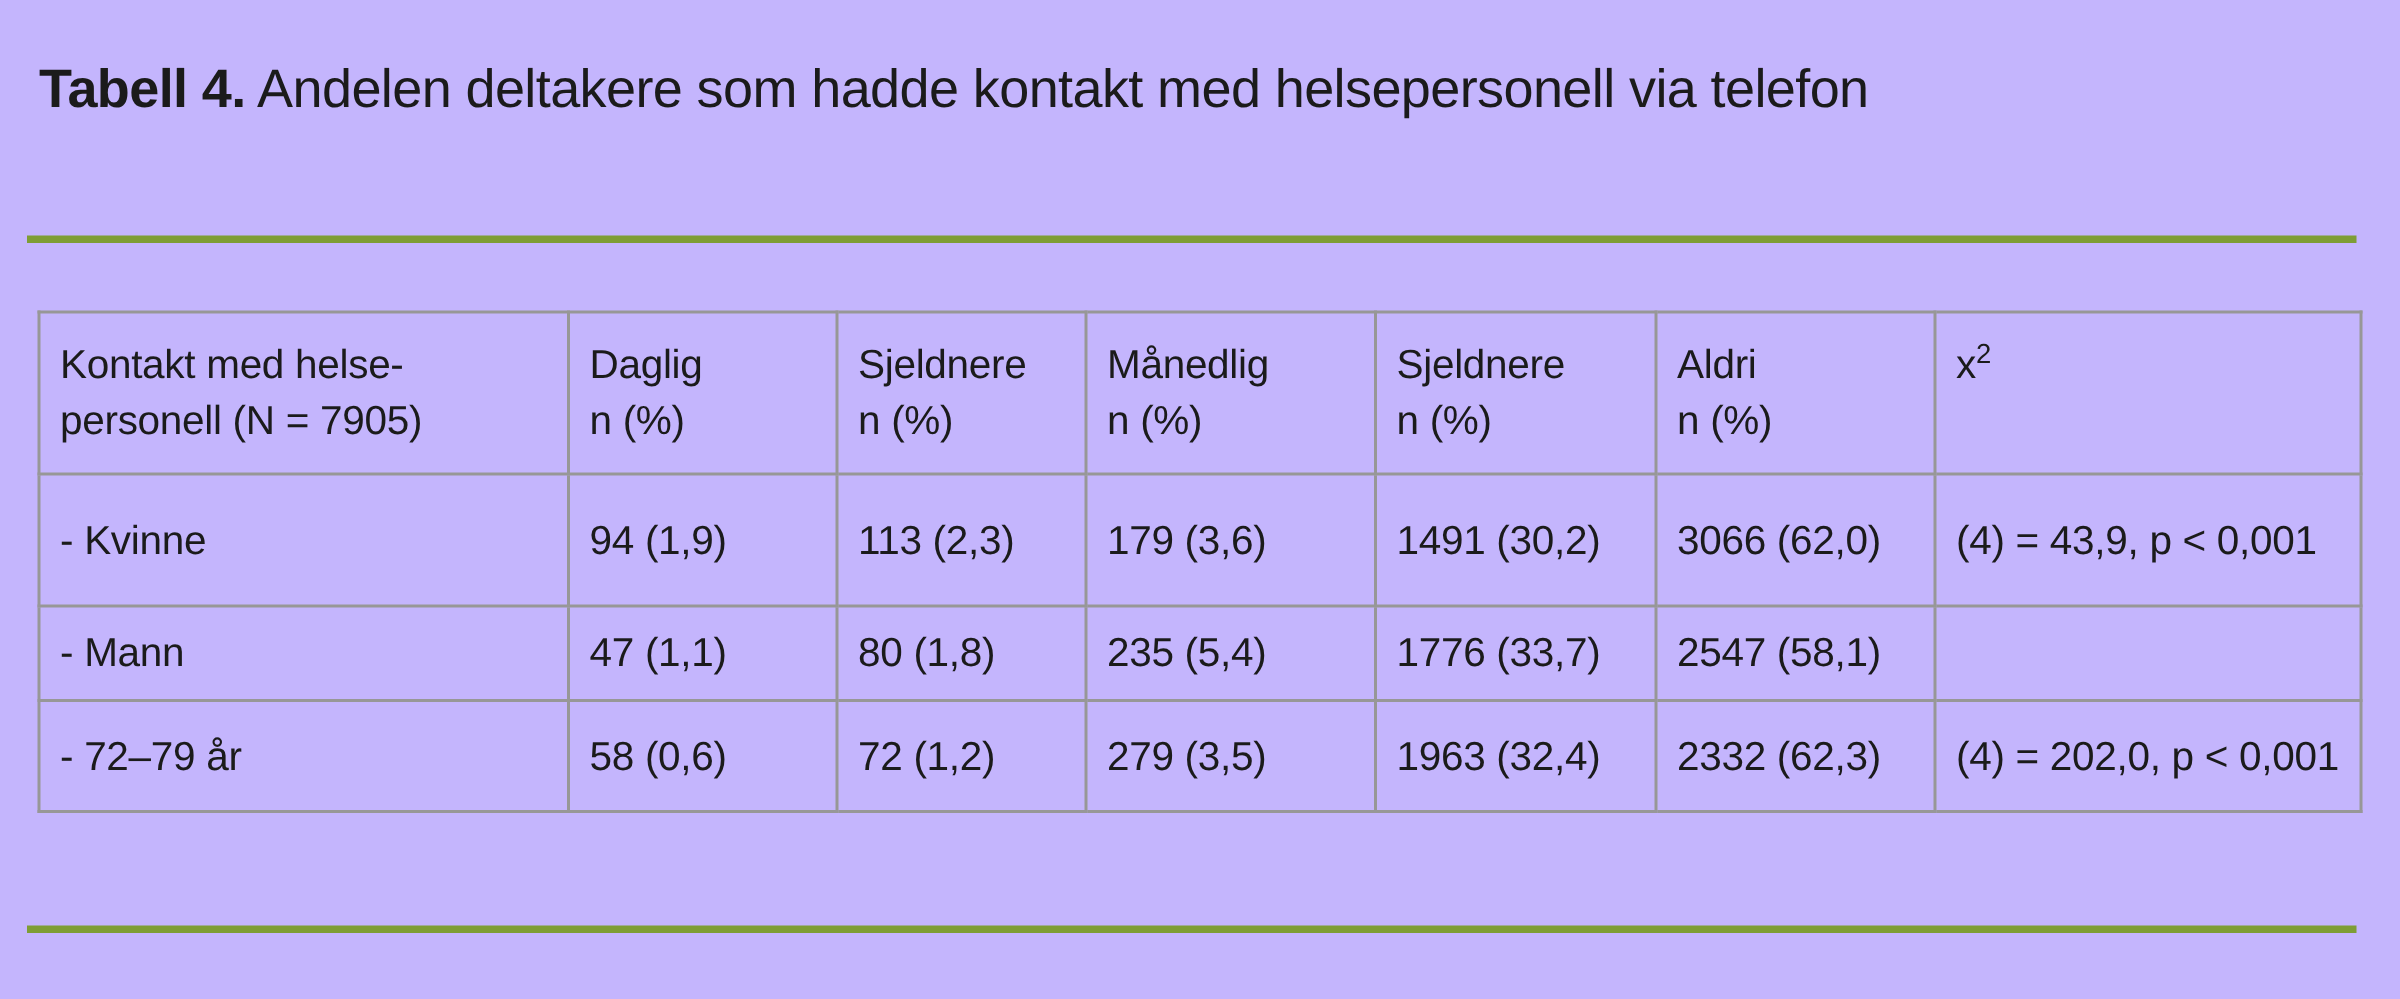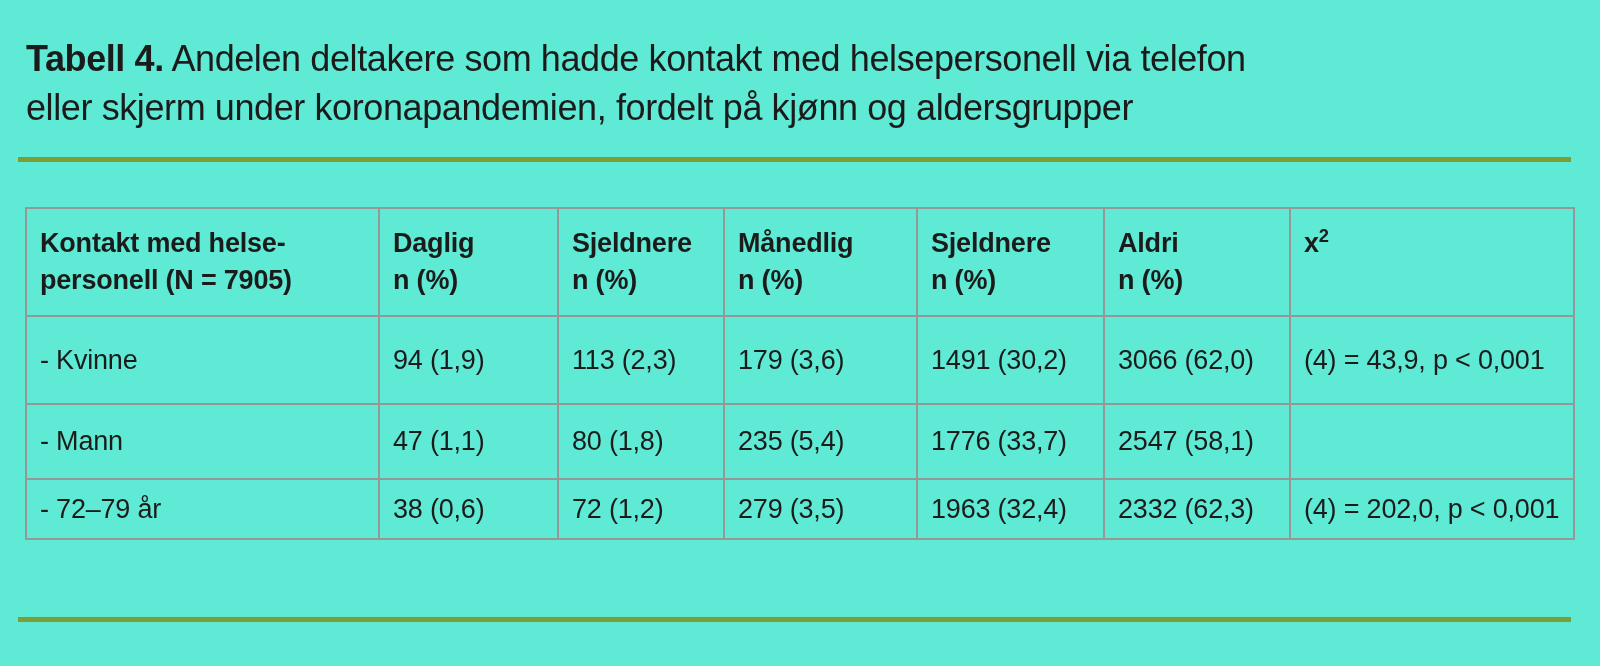--- a/index.html
+++ b/index.html
@@ -1,20 +1,20 @@
 <!DOCTYPE html>
 <html><head>
 <meta charset="utf-8">
 <style>
   html, body { margin: 0; padding: 0; background: #ffffff; }
   .page {
     position: relative;
     width: 1600px;
     height: 666px;
-    background: #5eead4;
+    background: #c4b5fd;
     font-family: "Liberation Sans", sans-serif;
     color: #1b1b1b;
     overflow: hidden;
   }
   .caption {
     position: absolute;
     left: 26px;
     top: 34px;
     width: 1540px;
     font-size: 36px;
@@ -42,49 +42,48 @@
     letter-spacing: -0.2px;
     color: #1b1b1b;
   }
   table.data th, table.data td {
     border: 2px solid #979797;
     padding: 0 6px 0 13px;
     text-align: left;
     overflow: hidden;
   }
   table.data thead th {
-    font-weight: 700;
+    font-weight: 400;
     vertical-align: top;
     padding-top: 16px;
     line-height: 37px;
   }
   table.data tbody td {
     font-weight: 400;
     vertical-align: middle;
     white-space: nowrap;
   }
   tr.r-head { height: 108px; }
   tr.r-1 { height: 88px; }
-  tr.r-2 { height: 75px; }
-  tr.r-3 { height: 60px; }
+  tr.r-2 { height: 63px; }
+  tr.r-3 { height: 74px; }
   tr.r-4 { height: 57px; }
   .chi-sup {
     font-size: 0.68em;
     vertical-align: super;
     line-height: 0;
   }
 </style>
 </head>
 <body>
 
 <div class="page">
 
   <div class="caption">
     <span class="cap-bold">Tabell 4.</span><span> Andelen deltakere som hadde kontakt med helsepersonell via telefon</span><br>
-    <span>eller skjerm under koronapandemien, fordelt på kjønn og aldersgrupper</span>
   </div>
 
   <div class="rule rule-top" style="background: rgb(126, 157, 53);"></div>
 
   <table class="data">
     <colgroup>
       <col style="width:353px">
       <col style="width:179px">
       <col style="width:166px">
       <col style="width:193px">
@@ -137,21 +136,21 @@
         <td>- Mann</td>
         <td>47 (1,1)</td>
         <td>80 (1,8)</td>
         <td>235 (5,4)</td>
         <td>1776 (33,7)</td>
         <td>2547 (58,1)</td>
         <td></td>
       </tr>
       <tr class="r-3">
         <td>- 72–79 år</td>
-        <td>38 (0,6)</td>
+        <td>58 (0,6)</td>
         <td>72 (1,2)</td>
         <td>279 (3,5)</td>
         <td>1963 (32,4)</td>
         <td>2332 (62,3)</td>
         <td>(4) = 202,0, p &lt; 0,001</td>
       </tr>
     </tbody>
   </table>
 
   <div class="rule rule-bottom" style="background: rgb(126, 157, 53);"></div>

